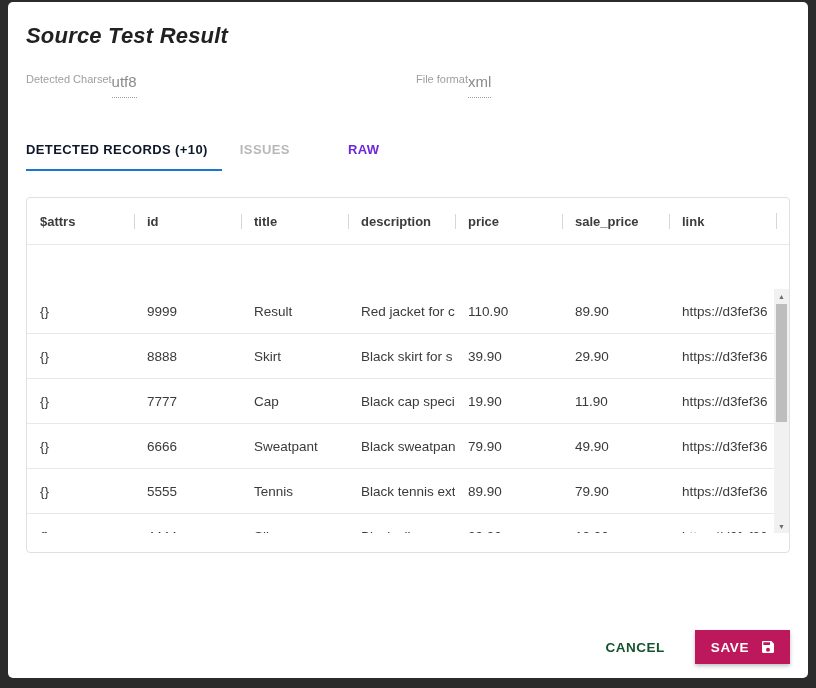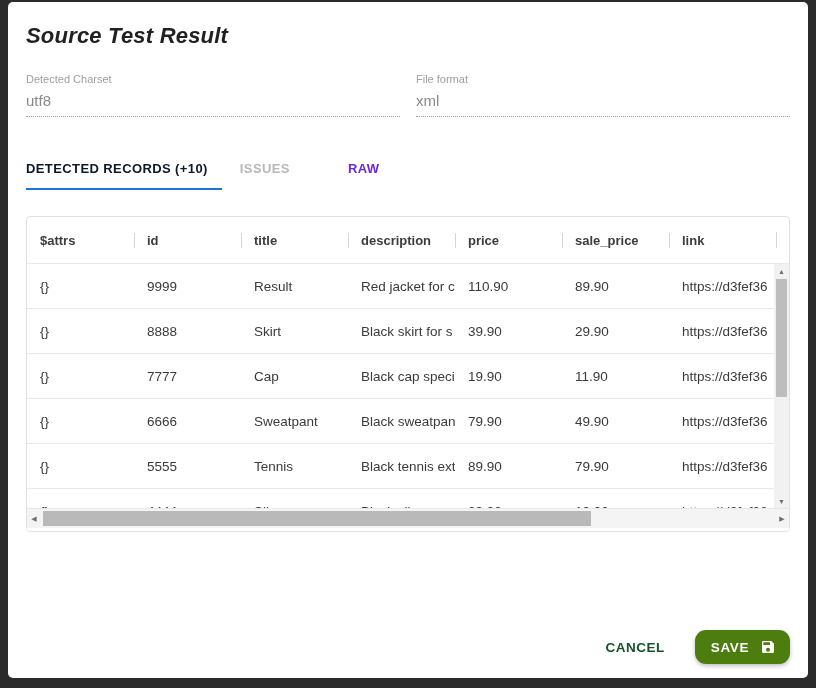--- a/index.html
+++ b/index.html
@@ -21,21 +21,21 @@
   }
   .dialog-title {
     font-size: 22px;
     font-weight: bold;
     color: #212121;
     margin: 3px 0 24px 0;
     letter-spacing: 0.2px;
     font-style: italic;
   }
   .fields-row { display: flex; gap: 16px; margin-bottom: 20px; }
-  .field { display: flex; flex-direction: column; }
+  .field { display: flex; flex-direction: row; }
   .field.half { flex: 1; }
   .field.full { width: 100%; margin-bottom: 4px; }
   .field-label { font-size: 11px; color: #9e9e9e; margin-bottom: 7px; }
   .field-value {
     font-size: 15px;
     color: #8a8a8a;
     padding-bottom: 7px;
     border-bottom: 1px dotted #9e9e9e;
   }
   .tabs {
@@ -53,24 +53,25 @@
     cursor: pointer;
     white-space: nowrap;
   }
   .tab.active { color: #0f172a; border-bottom-color: #1976d2; padding-left: 0; margin-right: 4px; }
   .tab.disabled { color: #b8b8b8; }
   .tab.raw { margin-left: 30px; }
   .table-card {
     margin-top: 26px;
     border: 1px solid #e0e0e0;
     border-radius: 4px;
-    height: 316px;
+    height: 356px;
     display: flex;
     flex-direction: column;
     overflow: hidden;
+    gap: 44px;
   }
   .thead {
     display: flex;
     height: 47px;
     align-items: center;
     border-bottom: 1px solid #e8e8e8;
     flex: none;
   }
   .th {
     width: 107px;
@@ -168,23 +169,23 @@
     border: none;
     font-family: inherit;
     font-size: 13.5px;
     font-weight: bold;
     letter-spacing: 0.5px;
     color: #14532d;
     cursor: pointer;
     padding: 8px 4px;
   }
   .btn-raised {
-    background: #4d7c0f;
+    background: #be185d;
     border: none;
-    border-radius: 11px;
+    border-radius: 0;
     font-family: inherit;
     font-size: 13.5px;
     font-weight: bold;
     letter-spacing: 0.6px;
     color: #ffffff;
     cursor: pointer;
     padding: 9px 14px 9px 16px;
     display: flex;
     align-items: center;
     gap: 11px;

